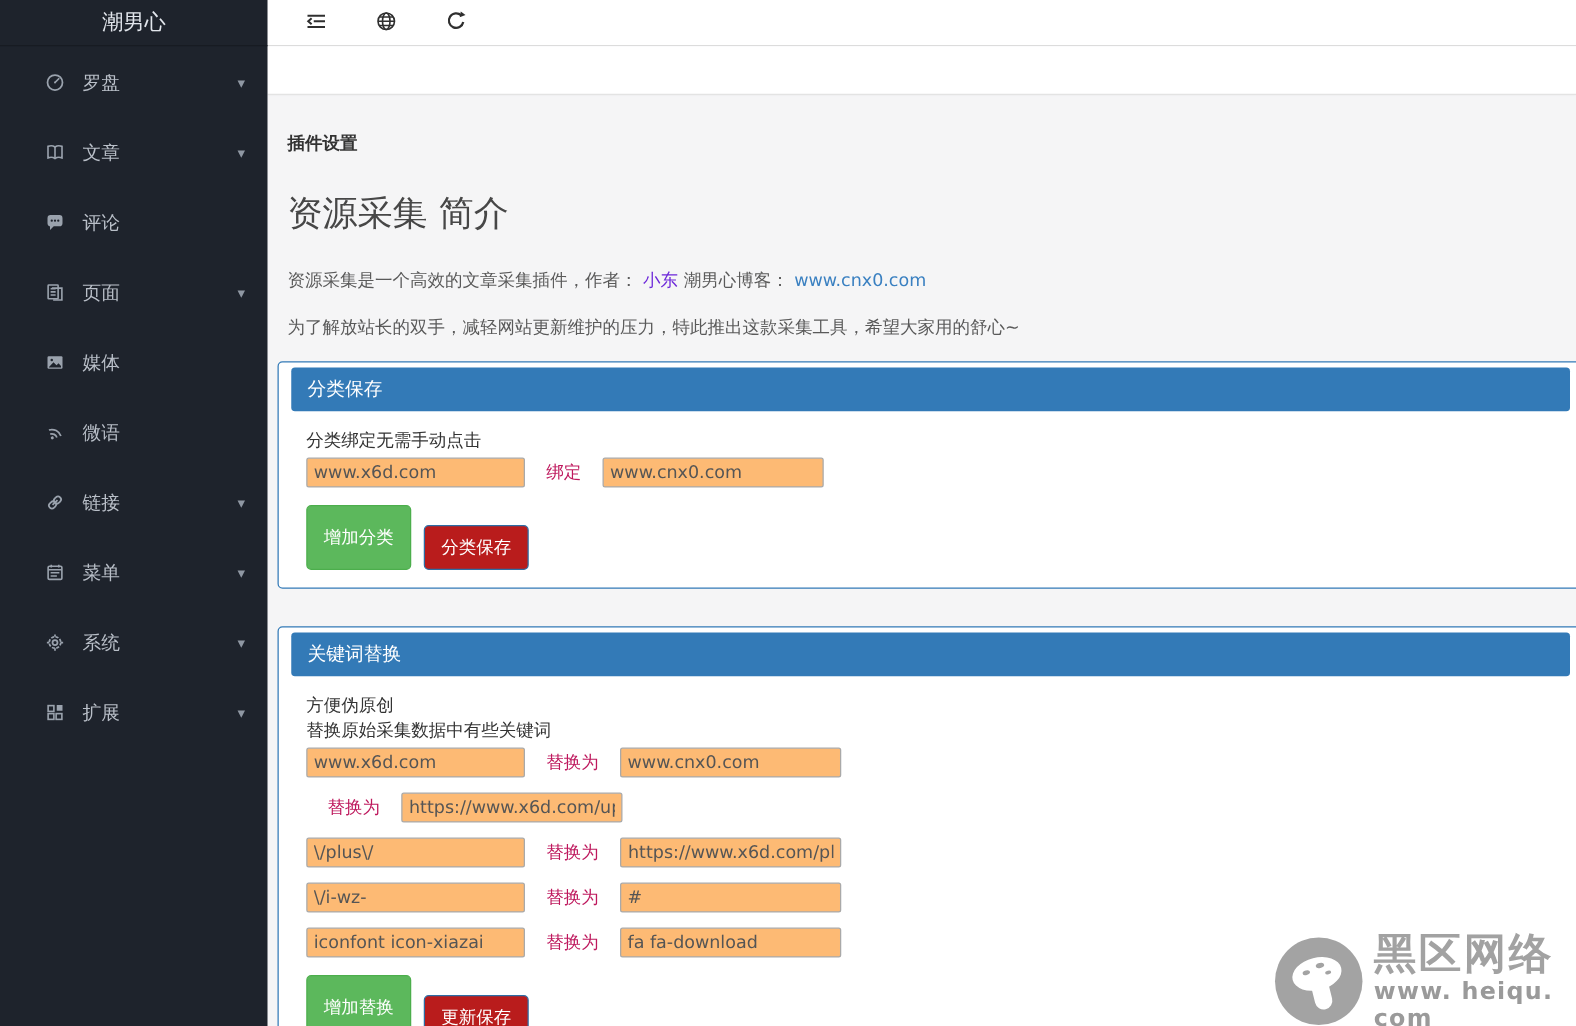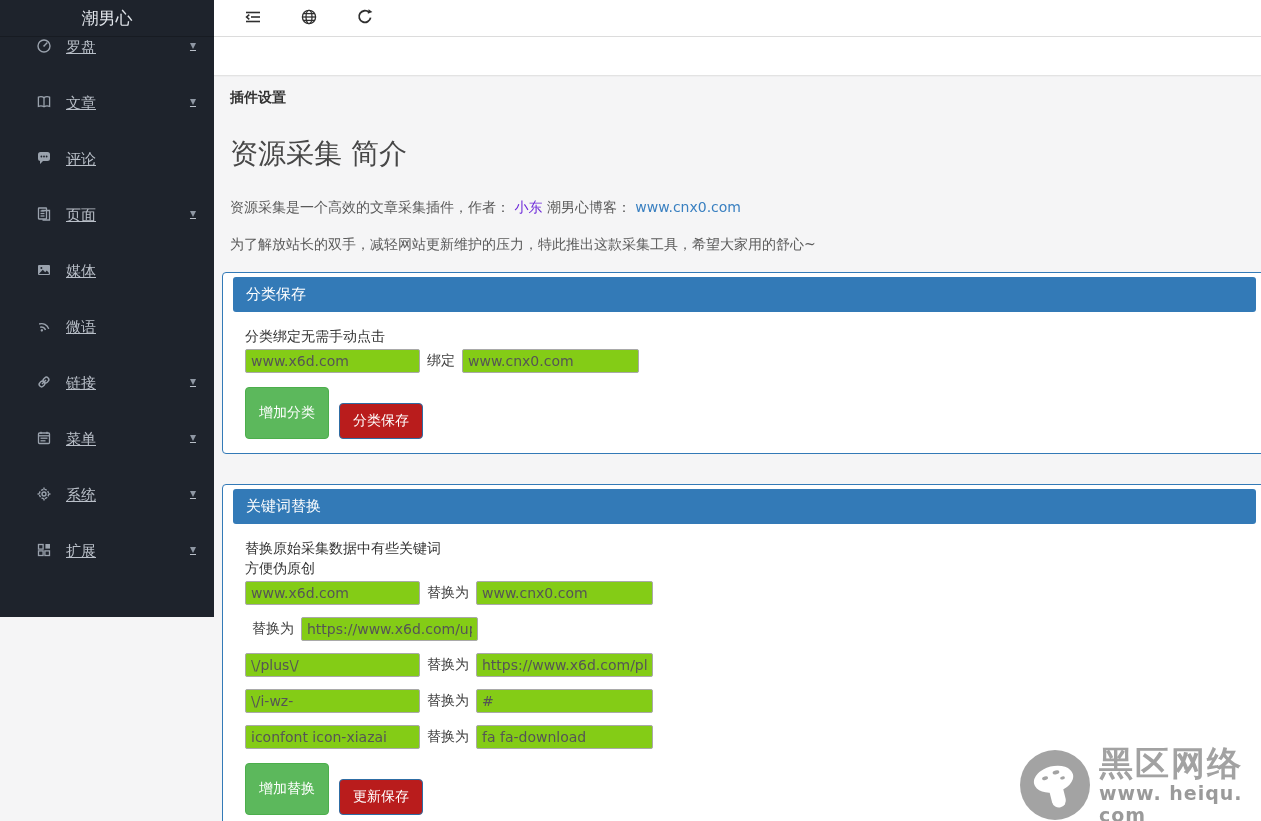--- a/index.html
+++ b/index.html
@@ -3,55 +3,55 @@
 <meta charset="utf-8">
 <style>
   * { margin:0; padding:0; box-sizing:border-box; }
   html,body { width:1261px; height:821px; }
   body {
     font-family:"DejaVu Sans","Liberation Sans",sans-serif;
     overflow:hidden; position:relative; background:#f5f5f6; font-size:14px; color:#555;
   }
 
   
-  .sidebar { position:absolute; left:0; top:0; width:214px; height:617px; background:#1e232c; z-index:5; }
+  .sidebar { position:absolute; left:0; top:0; width:214px; height:821px; background:#1e232c; z-index:5; }
   .sidebar-title { height:37px; line-height:36px; text-align:center; color:#e2e6ec; font-size:17px; border-bottom:1px solid #171b22; }
   .side-menu { list-style:none; padding-top:1px; }
-  .side-item { height:56px; display:flex; align-items:flex-start; padding:0 18px 0 36px; color:#b9bfc8; cursor:pointer;text-decoration:underline; }
+  .side-item { height:56px; display:flex; align-items:center; padding:0 18px 0 36px; color:#b9bfc8; cursor:pointer; }
   .side-item .s-icon { width:16px; height:16px; margin-right:14px; color:#9aa2ad; flex:0 0 16px; display:inline-flex; }
   .side-item .s-label { font-size:15px; flex:1; }
   .side-item .caret { color:#8f97a3; font-size:12px; }
   .s-icon svg { width:16px; height:16px; }
 
   
   .topbar { position:absolute; left:214px; top:0; width:1047px; height:37px; background:#fff; border-bottom:1px solid #dcdcdc; display:flex; align-items:center; padding-left:30px; }
   .top-icon-btn { width:18px; height:18px; margin-right:38px; background:none; border:none; cursor:pointer; color:#2f2f2f; display:inline-flex; align-items:center; justify-content:center; }
   .top-icon-btn svg { width:18px; height:18px; }
 
   .whiteband { position:absolute; left:214px; top:37px; width:1047px; height:39px; background:#fff; border-bottom:1px solid #e3e3e3; box-shadow:0 1px 2px rgba(0,0,0,0.04); }
 
   
-  .content { position:absolute; left:214px; top:77px; width:1047px; height:744px; padding:12px 0 0 8px; background:#f5f5f6; }
+  .content { position:absolute; left:214px; top:77px; width:1047px; height:744px; padding:29px 0 0 8px; background:#f5f5f6; }
   .breadcrumb { font-size:14px; font-weight:bold; color:#333; margin-left:8px; }
   .page-title { font-size:28px; font-weight:400; color:#474747; margin:28px 0 0 8px; }
   .intro-line { margin:26px 0 0 8px; color:#5a5a5a; }
   .intro-author { color:#6d28d9; }
   .intro-link { color:#3a80c1; text-decoration:none; cursor:pointer; }
   .desc-line { margin:19px 0 0 8px; color:#5a5a5a; }
 
   
   .panel { width:1045px; background:#fff; border:1px solid #337ab7; border-radius:4px; padding:4px 10px 12px 10px; }
   .panel-1 { margin-top:18px; }
   .panel-2 { margin-top:30px; }
   .panel-heading { background:#337ab7; color:#fff; font-size:15px; padding:8px 13px; border-radius:3px; height:35px; line-height:19px; }
   .panel-body { padding:14px 12px 2px 12px; }
   .hint { color:#333; font-size:14px; line-height:20px; }
   .form-row { display:flex; align-items:center; margin-top:3px; margin-bottom:12px; }
-  .form-row .lbl { margin:0 7px; color:#404040; white-space:nowrap; }
-  .txt-input { width:175px; height:24px; border:1px solid #a9a9a9; border-radius:2px; background:#84cc16; color:#555; font-size:14px; padding:1px 5px; font-family:"DejaVu Sans","Liberation Sans",sans-serif; }
+  .form-row .lbl { margin:0 17px; color:#be185d; white-space:nowrap; }
+  .txt-input { width:175px; height:24px; border:1px solid #a9a9a9; border-radius:2px; background:#fdba74; color:#555; font-size:14px; padding:1px 5px; font-family:"DejaVu Sans","Liberation Sans",sans-serif; }
   .txt-input.to { width:177px; }
   .btn-row { margin-top:14px; display:flex; }
   .btn { border-radius:4px; color:#fff; font-size:14px; padding:8px 13px; border:1px solid transparent; cursor:pointer; margin-right:10px; font-family:Liberation Mono, monospace; }
   .btn-green { background:#5cb85c; border-color:#4cae4c; }
   .btn-blue { background:#b91c1c; border-color:#2e6da4;margin-top:16px; }
 
   
   .watermark { position:absolute; right:2px; bottom:0; width:240px; height:72px; display:flex; align-items:center; z-index:9; }
   .wm-logo { width:72px; height:72px; flex:0 0 72px; }
   .wm-text { margin-left:8px; }
@@ -258,22 +258,22 @@
       <div class="btn-row">
         <button class="btn btn-green">增加分类</button>
         <button class="btn btn-blue">分类保存</button>
       </div>
     </div>
   </div>
 
   <div class="panel panel-2">
     <div class="panel-heading">关键词替换</div>
     <div class="panel-body">
+      <div class="hint">方便伪原创</div>
       <div class="hint">替换原始采集数据中有些关键词</div>
-      <div class="hint">方便伪原创</div>
 
       <div class="form-row">
         <input class="txt-input" type="text" value="www.x6d.com" style="">
         <span class="lbl">替换为</span>
         <input class="txt-input to" type="text" value="www.cnx0.com" style="">
       </div>
       <div class="form-row">
         <span class="lbl">替换为</span>
         <input class="txt-input to" type="text" value="https://www.x6d.com/upload" style="">
       </div>

